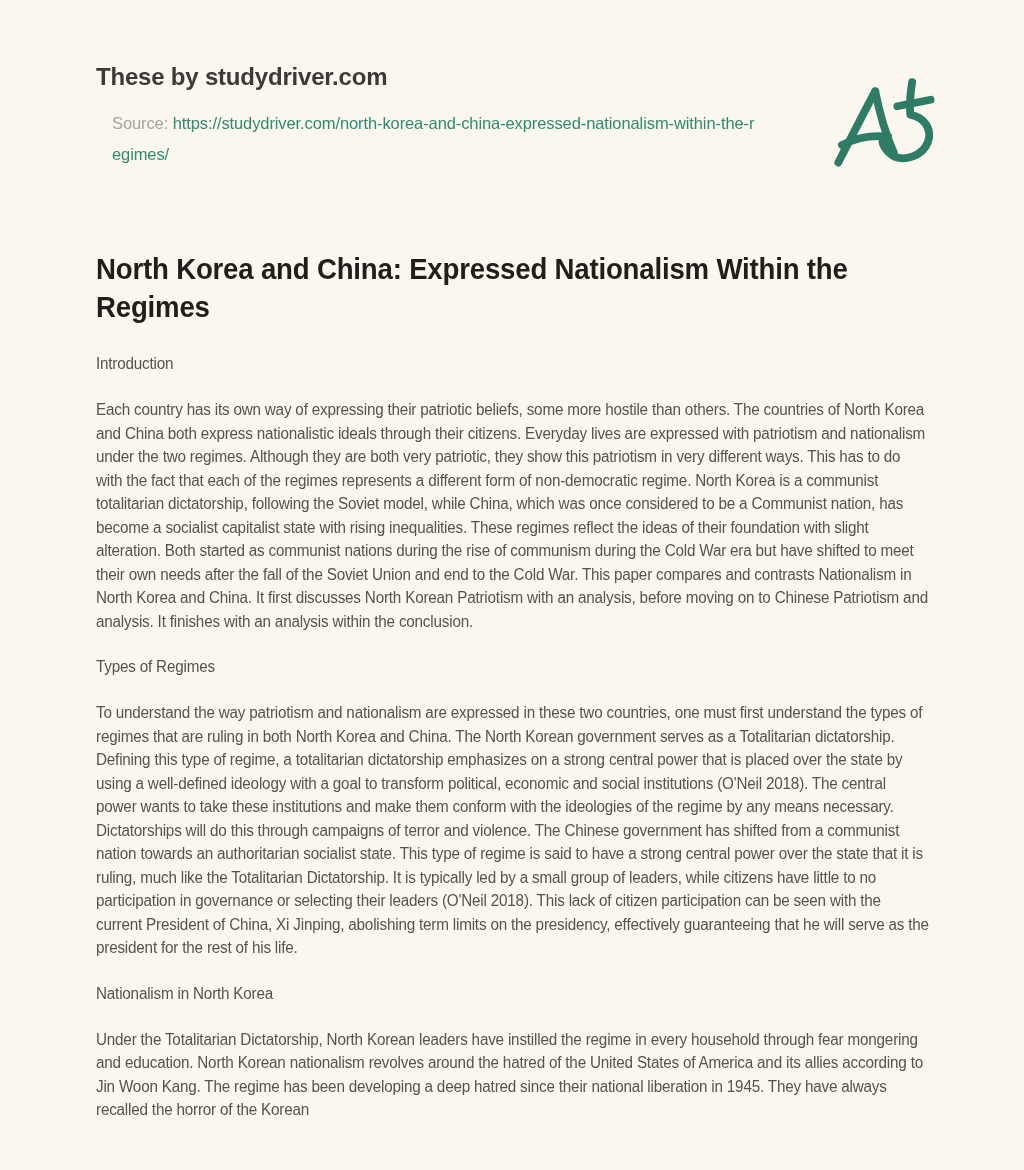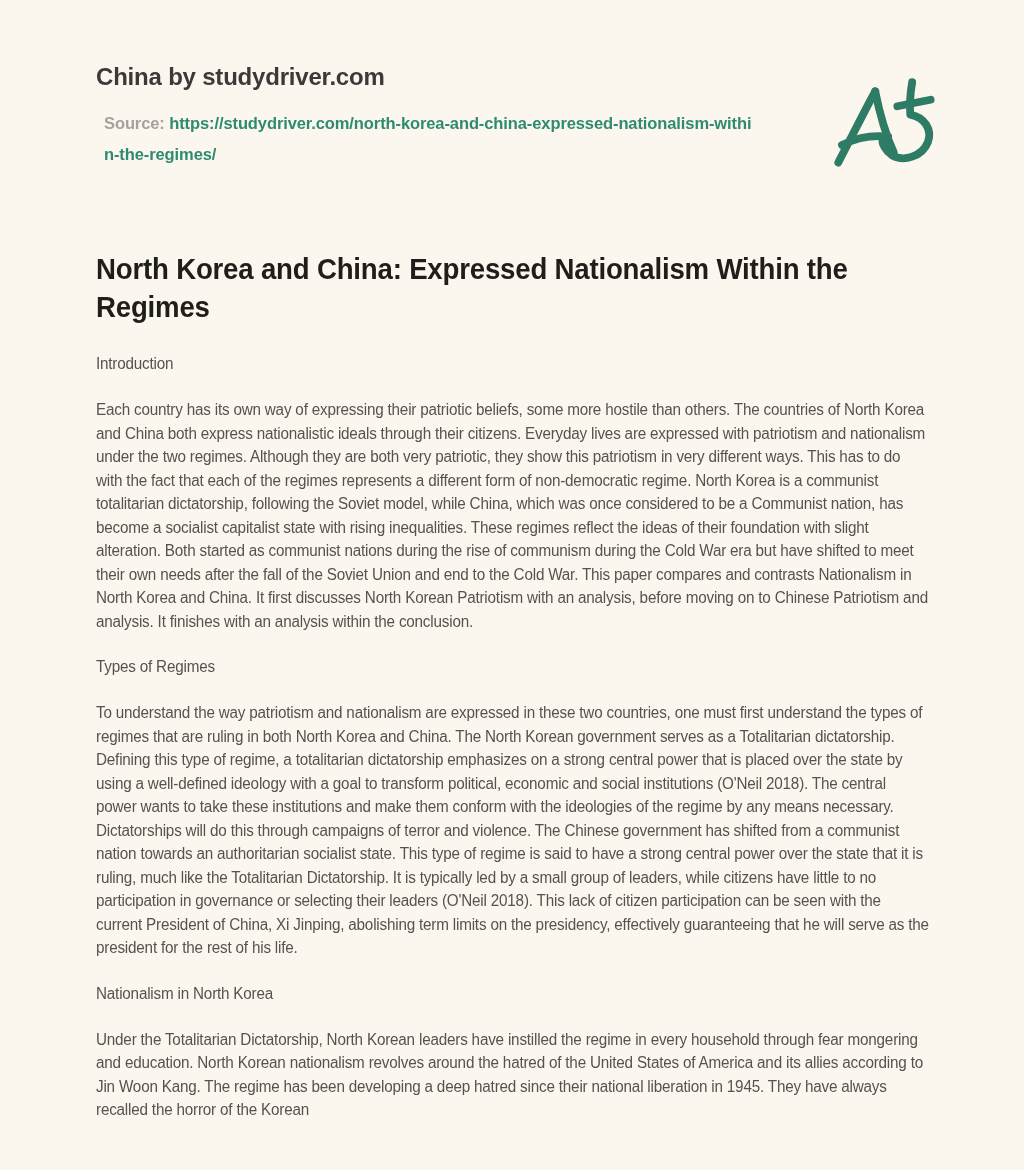--- a/index.html
+++ b/index.html
@@ -21,27 +21,26 @@
   }
   .essay-by {
     margin: 0;
     font-size: 24px;
     line-height: 30px;
     font-weight: 700;
     letter-spacing: -0.2px;
     color: #3b3a38;
   }
   .source-line {
-    margin: 16px 0 0 8px;
+    margin: 16px 0 0 16px;
     width: 648px;
     font-size: 16.5px;
     line-height: 31px;
     letter-spacing: -0.1px;
     word-break: break-all;
-    font-weight: bold;
   }
   .source-label { color: #a5a29c; }
   .source-link {
     color: #2e8b72;
     text-decoration: none;
   }
   .logo {
     position: absolute;
     left: 818px;
     top: 66px;
@@ -77,21 +76,21 @@
     font-weight: 400;
     letter-spacing: -0.2px;
     color: #55534f;
   }
 </style>
 </head>
 <body>
 
 <div class="page">
 
-  <h1 class="essay-by">China by studydriver.com</h1>
+  <h1 class="essay-by">These by studydriver.com</h1>
 
   <p class="source-line"><span class="source-label">Source:</span> <a class="source-link" href="#">https://studydriver.com/north-korea-and-china-expressed-nationalism-within-the-regimes/</a></p>
 
   <div class="logo">
     <svg viewBox="0 0 130 112" width="120" height="110" fill="none" stroke="#2e7c65" stroke-width="8.5" stroke-linecap="round" stroke-linejoin="round">
       <path d="M62,24 C54,38 36,74 22,101"></path>
       <path d="M62,24 C66,44 74,72 82,90"></path>
       <path d="M26,82 C42,74 58,71 76,73"></path>
       <path d="M86,40 L122,33"></path>
       <path d="M102,14 C100,26 99,38 100,49 C116,52 124,66 119,79 C113,94 93,101 80,93 C73,88 69,81 70,75"></path>

